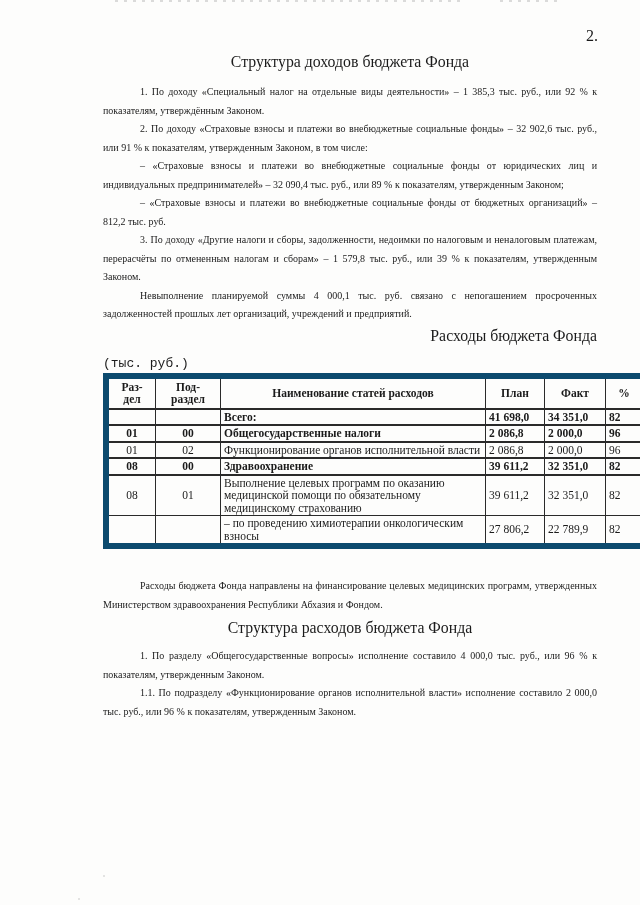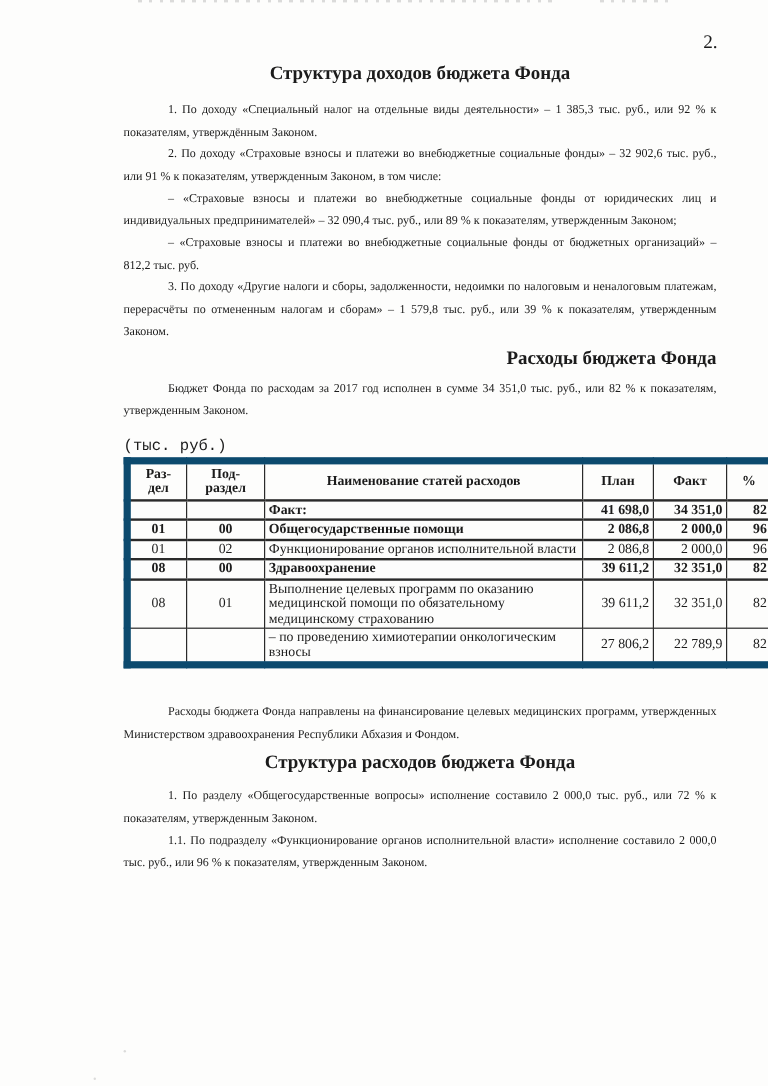--- a/index.html
+++ b/index.html
@@ -13,21 +13,21 @@
     padding:53px 43px 0 103px;
     overflow:hidden;
   }
   .artifact { position:absolute; background:repeating-linear-gradient(90deg,#8a8a8a 0 3px,transparent 3px 9px); opacity:.30; }
   .speck { position:absolute; width:2px; height:2px; background:#777; opacity:.25; border-radius:50%; }
   .page-number {
     position:absolute; top:27px; right:42px;
     font-size:16px;
   }
   h2 {
-    font-size:15.8px; font-weight:bold; text-align:center;
+    font-size:15.8px; font-weight:normal; text-align:center;
     margin:0; padding:0; line-height:18px;
   }
   h2.h-income { margin-top:0; }
   h2.h-expenses { margin-top:3px; margin-bottom:8px;text-align:right; }
   h2.h-structure { margin-top:5px; margin-bottom:10px; }
   p {
     margin:0; font-size:10px; line-height:18.5px;
     text-align:justify; text-indent:37px;
   }
   p.first { margin-top:12px; }
@@ -43,21 +43,21 @@
     border:1px solid #2a2a2a; padding:1px 3px;
     overflow:hidden;
   }
   table.expenses { border:6px solid #0c4a6e; }
   table.expenses th {
     font-weight:bold; text-align:center; vertical-align:middle;
     white-space:pre-line; height:27px; border-bottom-width:2px;
   }
   td.c-num, td.c-sub { text-align:center; }
   td.c-name { text-align:left; }
-  td.c-val { text-align:right; }
+  td.c-val { text-align:left; }
   tr.bold td { font-weight:bold; border-top-width:2px; border-bottom-width:2px; }
   .col-razdel { width:40px; }
   .col-podrazdel { width:58px;font-family:Liberation Serif, serif; }
   .col-name { width:258px; }
   .col-plan { width:52px; }
   .col-fact { width:54px; }
   .col-pct { width:30px; }
   p.after-table { margin-top:28px; }
 </style>
 </head>
@@ -72,53 +72,53 @@
 
   <div class="page-number">2.</div>
 
   <h2 class="h-income">Структура доходов бюджета Фонда</h2>
 
   <p class="first">1. По доходу «Специальный налог на отдельные виды деятельности» – 1 385,3 тыс. руб., или 92 % к показателям, утверждённым Законом.</p>
   <p>2. По доходу «Страховые взносы и платежи во внебюджетные социальные фонды» – 32 902,6 тыс. руб., или 91 % к показателям, утвержденным Законом, в том числе:</p>
   <p>– «Страховые взносы и платежи во внебюджетные социальные фонды от юридических лиц и индивидуальных предпринимателей» – 32 090,4 тыс. руб., или 89 % к показателям, утвержденным Законом;</p>
   <p>– «Страховые взносы и платежи во внебюджетные социальные фонды от бюджетных организаций» – 812,2 тыс. руб.</p>
   <p>3. По доходу «Другие налоги и сборы, задолженности, недоимки по налоговым и неналоговым платежам, перерасчёты по отмененным налогам и сборам» – 1 579,8 тыс. руб., или 39 % к показателям, утвержденным Законом.</p>
+  <p>Невыполнение планируемой суммы 4 000,1 тыс. руб. связано с непогашением просроченных задолженностей прошлых лет организаций, учреждений и предприятий.</p>
 
   <h2 class="h-expenses">Расходы бюджета Фонда</h2>
 
-  <p>Бюджет Фонда по расходам за 2017 год исполнен в сумме 34 351,0 тыс. руб., или 82 % к показателям, утвержденным Законом.</p>
 
   <div class="unit-label">(тыс. руб.)</div>
 
   <table class="expenses">
     <thead>
       <tr>
         <th class="col-razdel">Раз-
 дел</th>
         <th class="col-podrazdel">Под-
 раздел</th>
         <th class="col-name">Наименование статей расходов</th>
         <th class="col-plan">План</th>
         <th class="col-fact">Факт</th>
         <th class="col-pct">%</th>
       </tr>
     </thead>
     <tbody>
       <tr class="bold">
         <td class="c-num"></td>
         <td class="c-sub"></td>
-        <td class="c-name">Факт:</td>
+        <td class="c-name">Всего:</td>
         <td class="c-val">41&nbsp;698,0</td>
         <td class="c-val">34&nbsp;351,0</td>
         <td class="c-val">82</td>
       </tr>
       <tr class="bold">
         <td class="c-num">01</td>
         <td class="c-sub">00</td>
-        <td class="c-name">Общегосударственные помощи</td>
+        <td class="c-name">Общегосударственные налоги</td>
         <td class="c-val">2&nbsp;086,8</td>
         <td class="c-val">2&nbsp;000,0</td>
         <td class="c-val">96</td>
       </tr>
       <tr>
         <td class="c-num">01</td>
         <td class="c-sub">02</td>
         <td class="c-name">Функционирование органов исполнительной власти</td>
         <td class="c-val">2&nbsp;086,8</td>
         <td class="c-val">2&nbsp;000,0</td>
@@ -148,16 +148,16 @@
         <td class="c-val">22&nbsp;789,9</td>
         <td class="c-val">82</td>
       </tr>
     </tbody>
   </table>
 
   <p class="after-table">Расходы бюджета Фонда направлены на финансирование целевых медицинских программ, утвержденных Министерством здравоохранения Республики Абхазия и Фондом.</p>
 
   <h2 class="h-structure">Структура расходов бюджета Фонда</h2>
 
-  <p>1. По разделу «Общегосударственные вопросы» исполнение составило 2 000,0 тыс. руб., или 72 % к показателям, утвержденным Законом.</p>
+  <p>1. По разделу «Общегосударственные вопросы» исполнение составило 4 000,0 тыс. руб., или 96 % к показателям, утвержденным Законом.</p>
   <p>1.1. По подразделу «Функционирование органов исполнительной власти» исполнение составило 2 000,0 тыс. руб., или 96 % к показателям, утвержденным Законом.</p>
 
 </div>
 
 </body></html>

